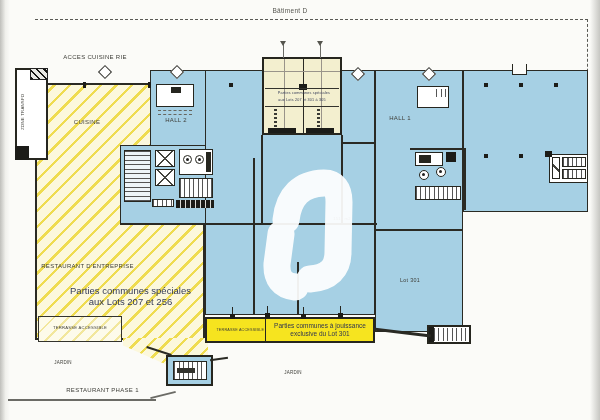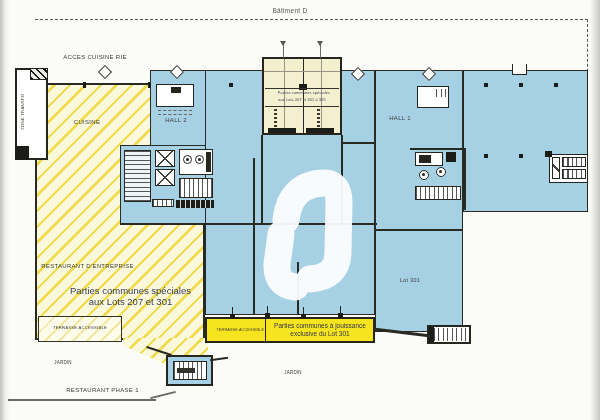--- a/index.html
+++ b/index.html
@@ -139,21 +139,21 @@
   <div class="col" style="left:554px;top:83px;"></div>
   <div class="col" style="left:484px;top:154px;"></div>
   <div class="col" style="left:519px;top:154px;"></div>
   <div class="col" style="left:83px;top:82px;width:3px;height:6px;"></div>
   <div class="col" style="left:148px;top:82px;width:3px;height:6px;"></div>
 
   <div class="lbl" style="left:62px;top:119px;width:50px;">CUISINE</div>
   <div class="lbl" style="left:40px;top:263px;width:95px;">RESTAURANT D'ENTREPRISE</div>
   <div class="abs" style="left:58px;top:286px;width:145px;text-align:center;color:#333a57;font-size:9.5px;line-height:1.15;">
     <div>Parties communes spéciales</div>
-    <div>aux Lots 207 et 301</div>
+    <div>aux Lots 207 et 256</div>
   </div>
 
   <div class="abs hatchPale" style="left:38px;top:316px;width:84px;height:26px;border:1.5px solid #33332d;box-sizing:border-box;"></div>
   <div class="lbl" style="left:38px;top:325px;width:84px;transform:scale(.7);transform-origin:center;">TERRASSE ACCESSIBLE</div>
   <div class="lbl" style="left:40px;top:359px;width:46px;transform:scale(.75);transform-origin:center;">JARDIN</div>
   <div class="lbl" style="left:55px;top:387px;width:95px;">RESTAURANT PHASE 1</div>
   <div class="thin" style="left:8px;top:399px;width:148px;height:1.5px;"></div>
   <div class="thin" style="left:150px;top:394px;width:26px;height:1.5px;transform:rotate(-14deg);"></div>
 
   <div class="abs" style="left:166px;top:355px;width:47px;height:31px;background:#a6d0e4;border:2px solid #26261f;box-sizing:border-box;">

